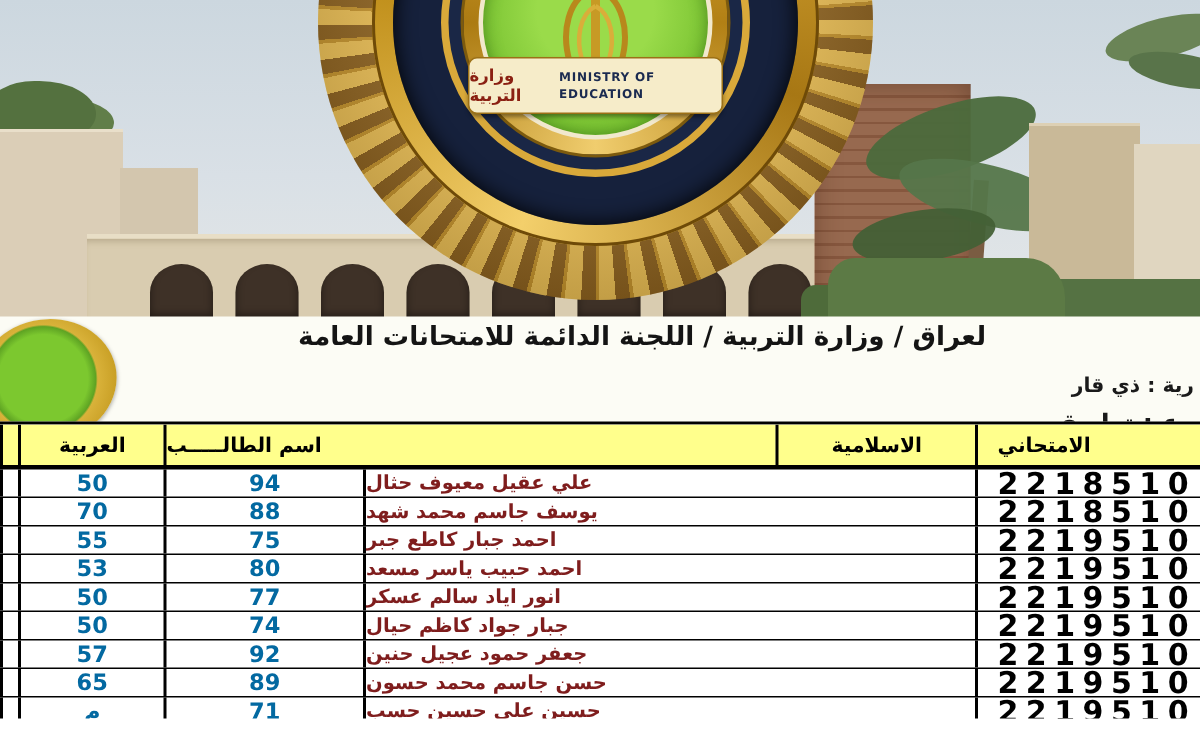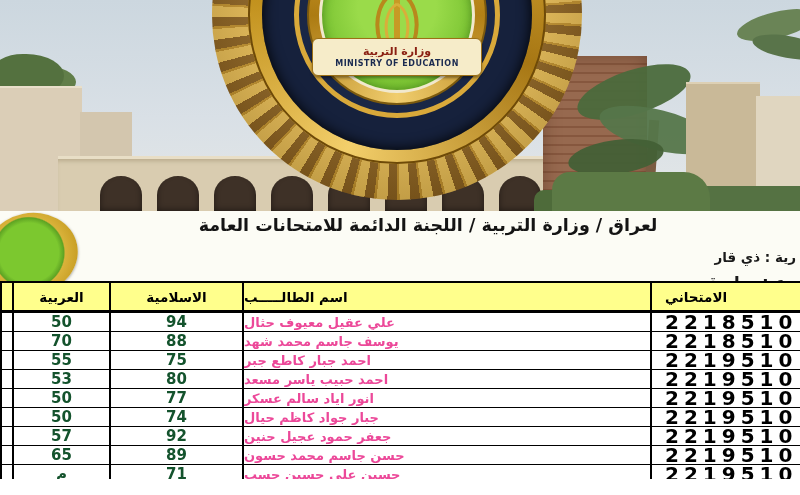--- a/index.html
+++ b/index.html
@@ -60,21 +60,21 @@
      background:#1a2746; }
   .em-goldring { position:absolute; inset:95px; border-radius:50%;
      background:conic-gradient(#e3b244,#b28015,#f0cd6e,#ac7b12,#e3b244);
      border:2px solid #7c5a0e; }
   .em-green { position:absolute; inset:107px; border-radius:50%;
      background:radial-gradient(circle at 50% 45%, #9adb4a 0 35%, #72bd2c 80%);
      border:3px solid #f1e8cd; box-shadow:inset 0 0 10px rgba(30,80,10,.5); }
   .em-fountain { position:absolute; left:150px; top:148px; width:70px; height:92px; }
   .em-scroll { position:absolute; left:100px; top:208px; width:170px; height:38px;
      background:#f6ecc9; border:1px solid #9c7016; border-radius:6px;
-     display:flex; flex-direction:column; align-items:center; justify-content:center;
+     display:flex; align-items:center; justify-content:center;
      box-shadow:0 2px 3px rgba(0,0,0,.4); }
   .em-ar { font-size:11px; font-weight:bold; color:#8a2012; line-height:13px; }
   .em-en { font-size:8px; font-weight:bold; color:#1a2a50; letter-spacing:.5px; line-height:11px; }
 
   
   .panel { position:absolute; left:0; top:211px; width:800px; height:88px; background:#fcfcf5; }
   .mini-logo { position:absolute; left:-16px; top:2px; width:94px; height:82px;
      border-radius:50%; transform:rotate(-12deg);
      background:radial-gradient(circle at 48% 48%, #7cc82f 0 46%, #5ea323 54%, #d9b23a 56%, #caa127 74%, #8a6a12 100%);
      box-shadow:0 1px 3px rgba(0,0,0,.35); }
@@ -95,22 +95,22 @@
      justify-content:center; overflow:hidden; }
   .c-sliver { flex:0 0 12px; border-left:2px solid #000; }
   .c-arabic { flex:0 0 97px; }
   .c-islamic{ flex:0 0 133px; }
   .c-name   { flex:0 0 408px; justify-content:flex-end; direction:rtl;
               padding-right:10px; }
   .c-exam   { flex:0 0 160px; border-right:2px solid #000; justify-content:flex-start;
               padding-left:13px; }
   .head .cell { background:#ffff8c; font-weight:bold; font-size:13.5px; color:#000; }
   .head .c-exam { justify-content:flex-end; padding-right:12px; direction:rtl; }
-  .body .c-arabic, .body .c-islamic { font-weight:bold; font-size:15px; color:#14532d; }
-  .body .c-name { font-weight:bold; font-size:13px; color:#ec4899; white-space:nowrap; }
+  .body .c-arabic, .body .c-islamic { font-weight:bold; font-size:15px; color:#0369a1; }
+  .body .c-name { font-weight:bold; font-size:13px; color:#7f1d1d; white-space:nowrap; }
   .body .c-exam { font-weight:bold; font-size:20px; letter-spacing:5px; color:#000;
                   white-space:nowrap; line-height:1; }
 </style>
 </head>
 <body>
 
 <div class="stage">
 
   <div class="photo">
     <div class="shrub-tl"></div>
@@ -164,22 +164,22 @@
     <div class="mini-logo"></div>
     <div class="h-line1">لعراق / وزارة التربية / اللجنة الدائمة للامتحانات العامة</div>
     <div class="h-line2">رية :  ذي قار</div>
     <div class="h-line3">رع :  تطبيقي</div>
   </div>
 
   <div class="results">
     <div class="t-row head">
       <div class="cell c-sliver"></div>
       <div class="cell c-arabic">العربية</div>
+      <div class="cell c-name">اسم الطالـــــب</div>
       <div class="cell c-islamic">الاسلامية</div>
-      <div class="cell c-name">اسم الطالـــــب</div>
       <div class="cell c-exam">الامتحاني</div>
     </div>
 
     <div class="t-row body">
       <div class="cell c-sliver"></div>
       <div class="cell c-arabic">50</div>
       <div class="cell c-islamic">94</div>
       <div class="cell c-name">علي عقيل معيوف حثال</div>
       <div class="cell c-exam">2218510</div>
     </div>

